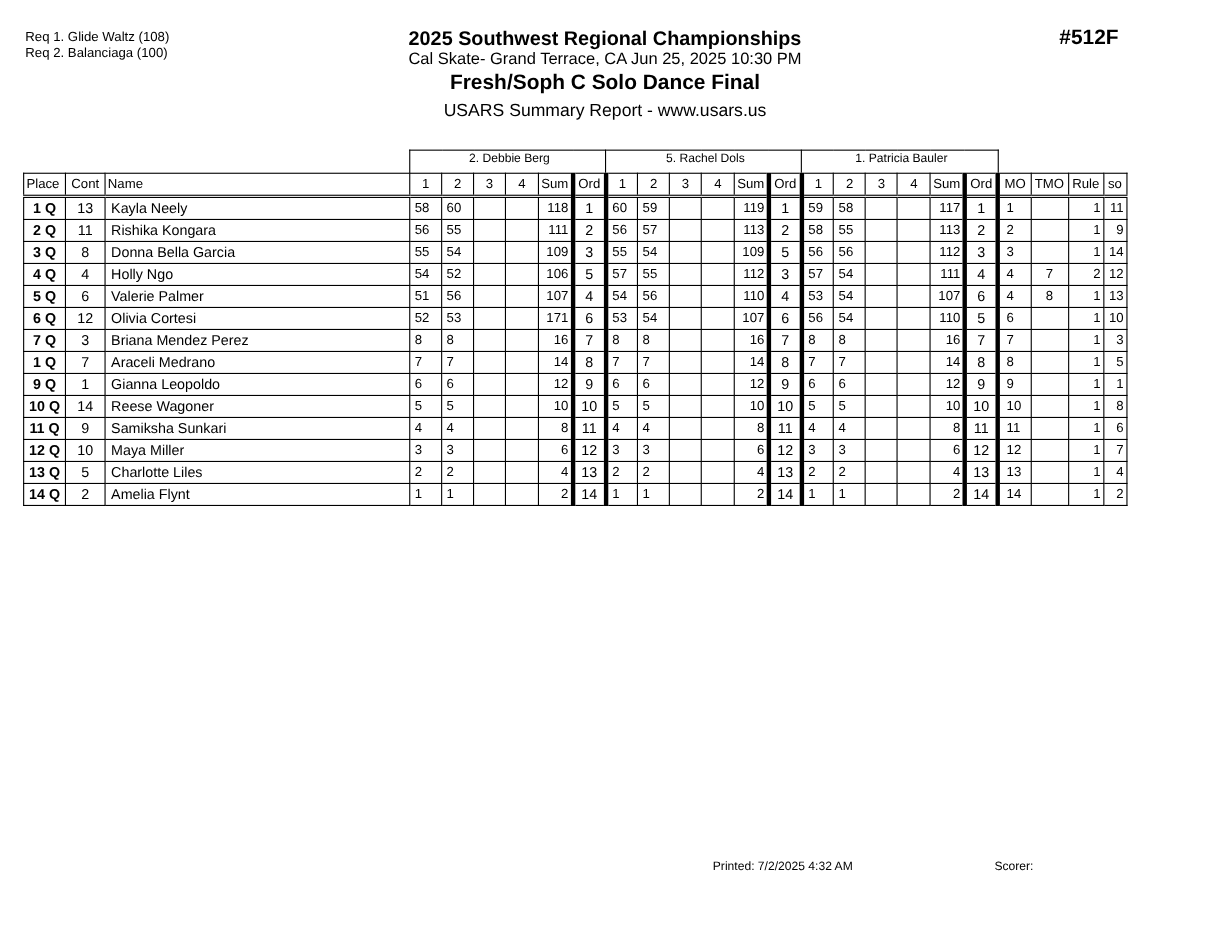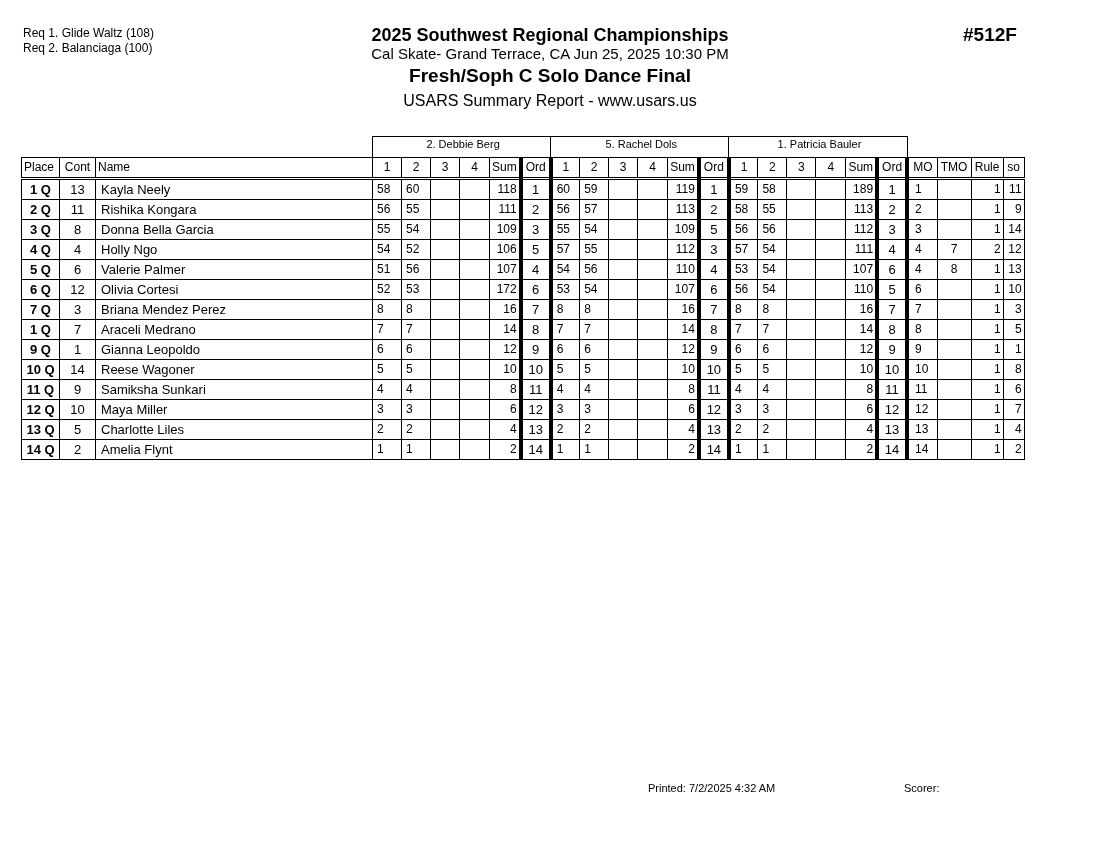--- a/index.html
+++ b/index.html
@@ -122,21 +122,21 @@
         <td class="sc thickL">60</td>
         <td class="sc">59</td>
         <td class="sc"></td>
         <td class="sc"></td>
         <td class="sum">119</td>
         <td class="ord thickL">1</td>
         <td class="sc thickL">59</td>
         <td class="sc">58</td>
         <td class="sc"></td>
         <td class="sc"></td>
-        <td class="sum">189</td>
+        <td class="sum">117</td>
         <td class="ord thickL">1</td>
         <td class="mo thickL">1</td>
         <td class="c"></td>
         <td class="r">1</td>
         <td class="r">11</td>
       </tr>
       <tr class="row">
         <td class="place">2 Q</td>
         <td class="cont">11</td>
         <td class="name">Rishika Kongara</td>
@@ -245,21 +245,21 @@
         <td class="r">13</td>
       </tr>
       <tr class="row">
         <td class="place">6 Q</td>
         <td class="cont">12</td>
         <td class="name">Olivia Cortesi</td>
         <td class="sc">52</td>
         <td class="sc">53</td>
         <td class="sc"></td>
         <td class="sc"></td>
-        <td class="sum">172</td>
+        <td class="sum">171</td>
         <td class="ord thickL">6</td>
         <td class="sc thickL">53</td>
         <td class="sc">54</td>
         <td class="sc"></td>
         <td class="sc"></td>
         <td class="sum">107</td>
         <td class="ord thickL">6</td>
         <td class="sc thickL">56</td>
         <td class="sc">54</td>
         <td class="sc"></td>

